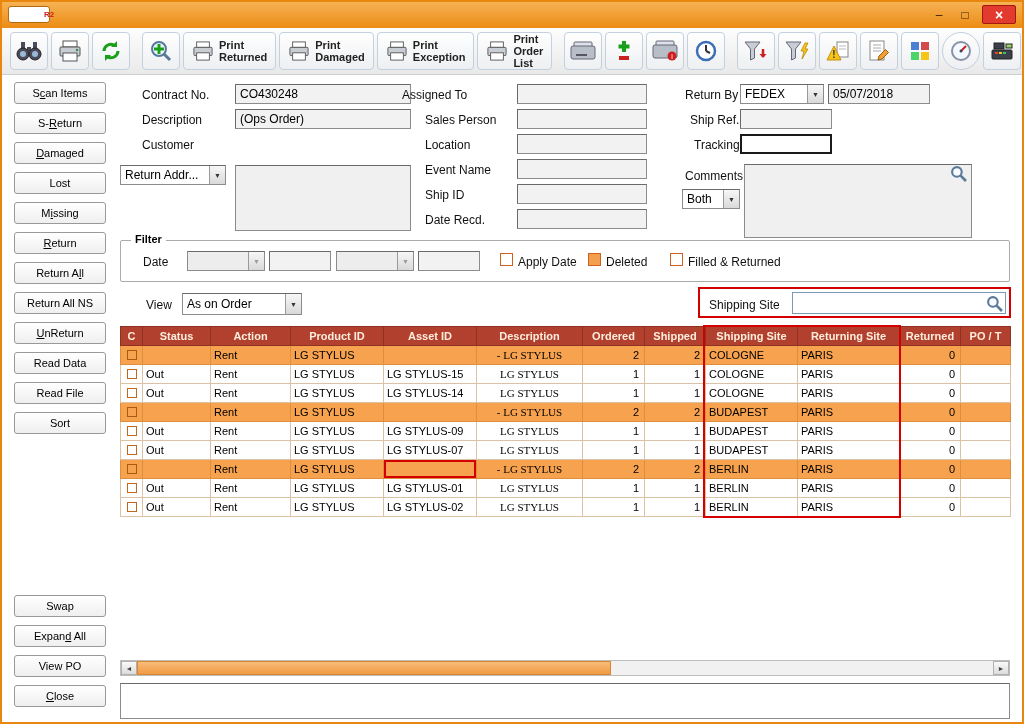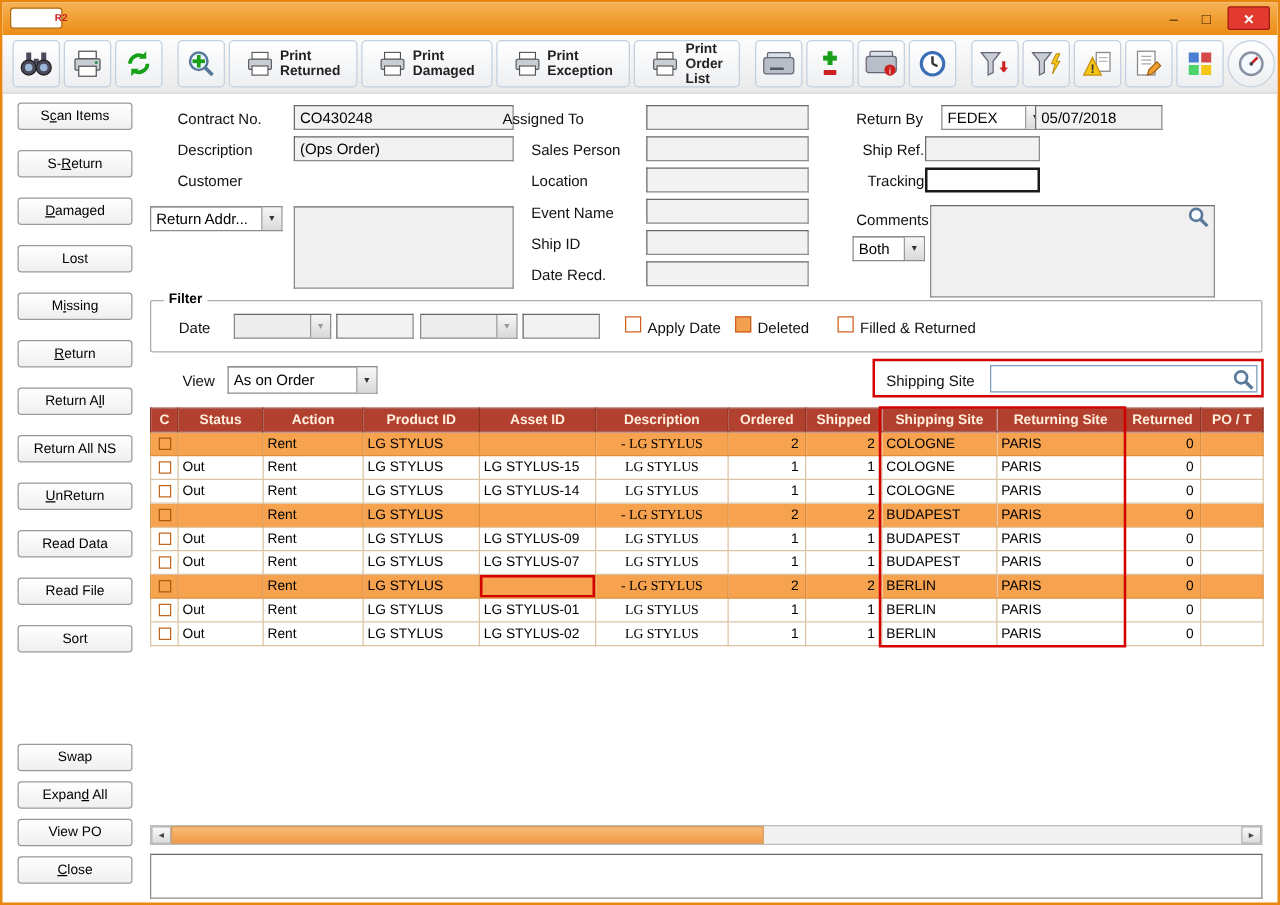--- a/index.html
+++ b/index.html
@@ -20,27 +20,27 @@
   .win-max { right:44px; }
   .win-close { right:6px; width:34px; background:#E23A2E; border:1px solid #a01810; border-radius:2px;
     color:#fff; font-size:14px; font-weight:bold; }
 
   
   .toolbar { position:absolute; top:26px; left:0; right:0; height:47px;
     background:linear-gradient(#FDFDFD,#E9E9E9); border-bottom:1px solid #cfcfcf;
     display:flex; align-items:center; padding:0 8px; gap:3px; }
   .tb-btn { height:38px; min-width:38px; border:1px solid #c3d0de; border-radius:4px;
     background:linear-gradient(#ffffff,#edeff2); display:flex; align-items:center; justify-content:center; }
-  .tb-print { height:38px; padding:0 13px; gap:5px; font-size:11px; font-weight:bold; color:#222;
+  .tb-print { height:38px; padding:0 8px; gap:5px; font-size:11px; font-weight:bold; color:#222;
     line-height:12px; text-align:left; border:1px solid #c3d0de; border-radius:4px;
     background:linear-gradient(#ffffff,#edeff2); display:flex; align-items:center; }
   .sp6 { width:6px; flex:0 0 6px; }
 
   
-  .sidebar { position:absolute; left:12px; top:80px; width:92px; display:flex; flex-direction:column; gap:16px; }
+  .sidebar { position:absolute; left:12px; top:80px; width:92px; display:flex; flex-direction:column; gap:8px; }
   .side-btn { width:92px; height:22px; font-family:"Liberation Sans",sans-serif; font-size:11px; color:#000;
     background:linear-gradient(#ffffff,#efefef); border:1px solid #999; border-radius:3px; cursor:default; }
   .side-btn-abs { position:absolute; left:12px; }
 
   
   .lbl { position:absolute; font-size:12px; color:#111; white-space:nowrap; }
   .field { position:absolute; height:20px; background:#F2F2F2; border:1px solid #8c8c8c;
     border-top-color:#6a6a6a; border-left-color:#6a6a6a; font-size:12px; color:#000;
     display:flex; align-items:center; padding:0 4px; overflow:hidden; white-space:nowrap; }
   .field.blackbrd { background:#fff; border:2px solid #1a1a1a; }
@@ -340,21 +340,21 @@
   <span class="lbl" style="left:423px; top:136px;">Location</span>
   <div class="field" style="left:515px; top:132px; width:130px;"></div>
   <span class="lbl" style="left:423px; top:161px;">Event Name</span>
   <div class="field" style="left:515px; top:157px; width:130px;"></div>
   <span class="lbl" style="left:423px; top:186px;">Ship ID</span>
   <div class="field" style="left:515px; top:182px; width:130px;"></div>
   <span class="lbl" style="left:423px; top:211px;">Date Recd.</span>
   <div class="field" style="left:515px; top:207px; width:130px;"></div>
 
   <span class="lbl" style="left:683px; top:86px;">Return By</span>
-  <div class="dd" style="left:738px; top:82px; width:84px;margin-left:13px;">
+  <div class="dd" style="left:738px; top:82px; width:84px;">
     <span class="dd-text">FEDEX</span>
     <span class="dd-arrow">▼</span>
   </div>
   <div class="field" style="left:826px; top:82px; width:102px;">05/07/2018</div>
 
   <span class="lbl" style="left:688px; top:111px;">Ship Ref. #</span>
   <div class="field" style="left:738px; top:107px; width:92px;"></div>
   <span class="lbl" style="left:692px; top:136px;">Tracking #</span>
   <div class="field blackbrd" style="left:738px; top:132px; width:92px;"></div>
 

